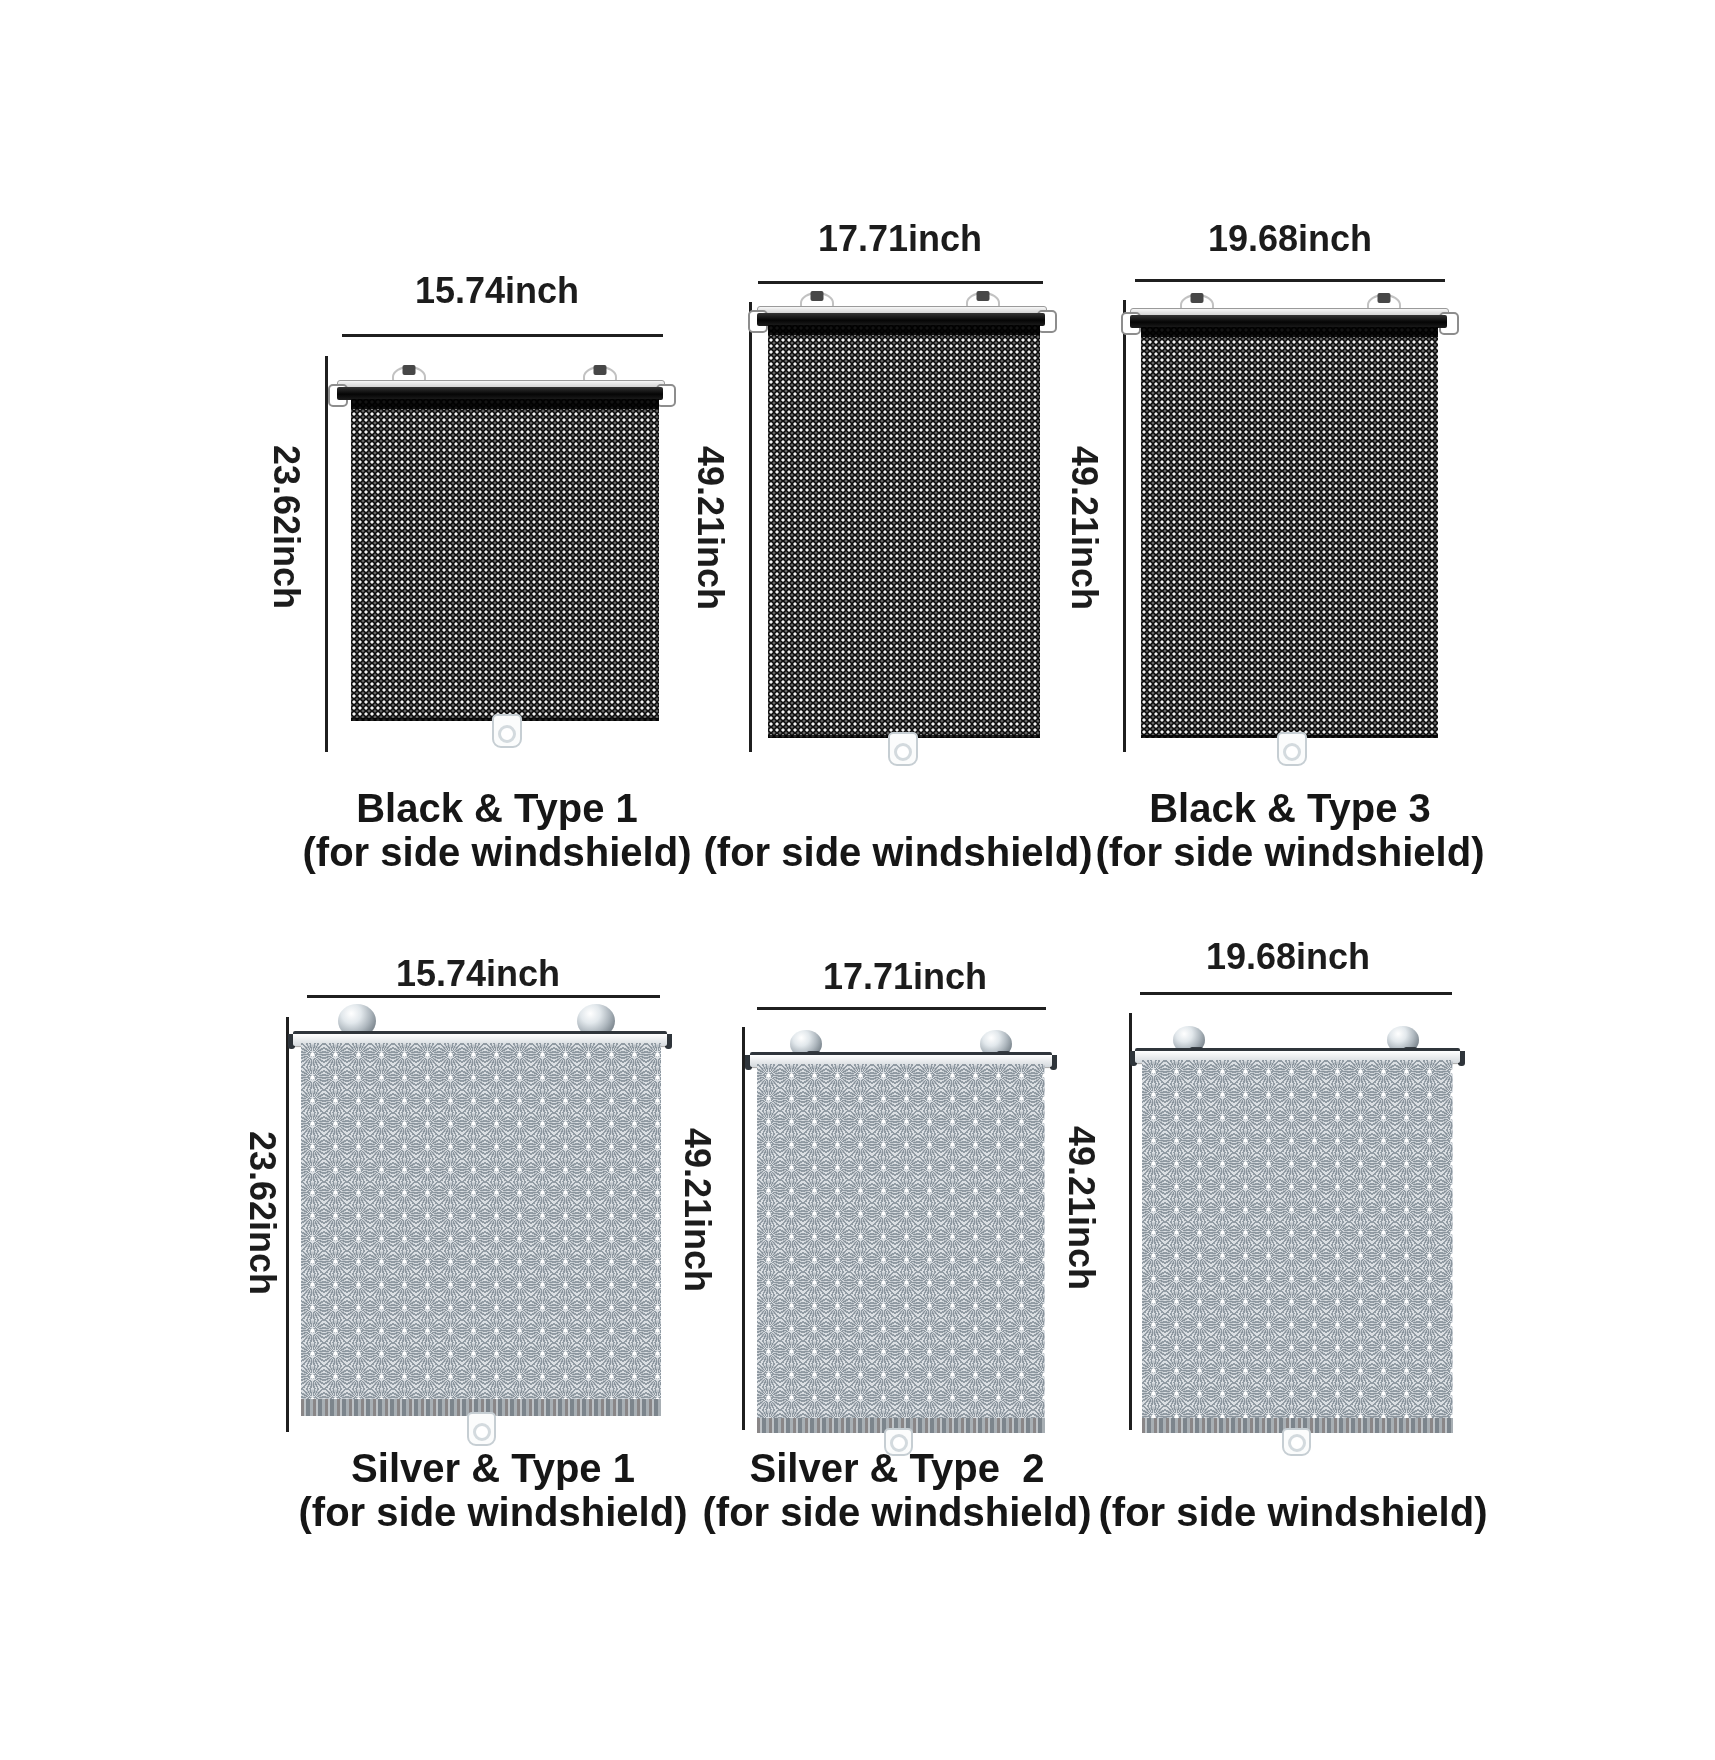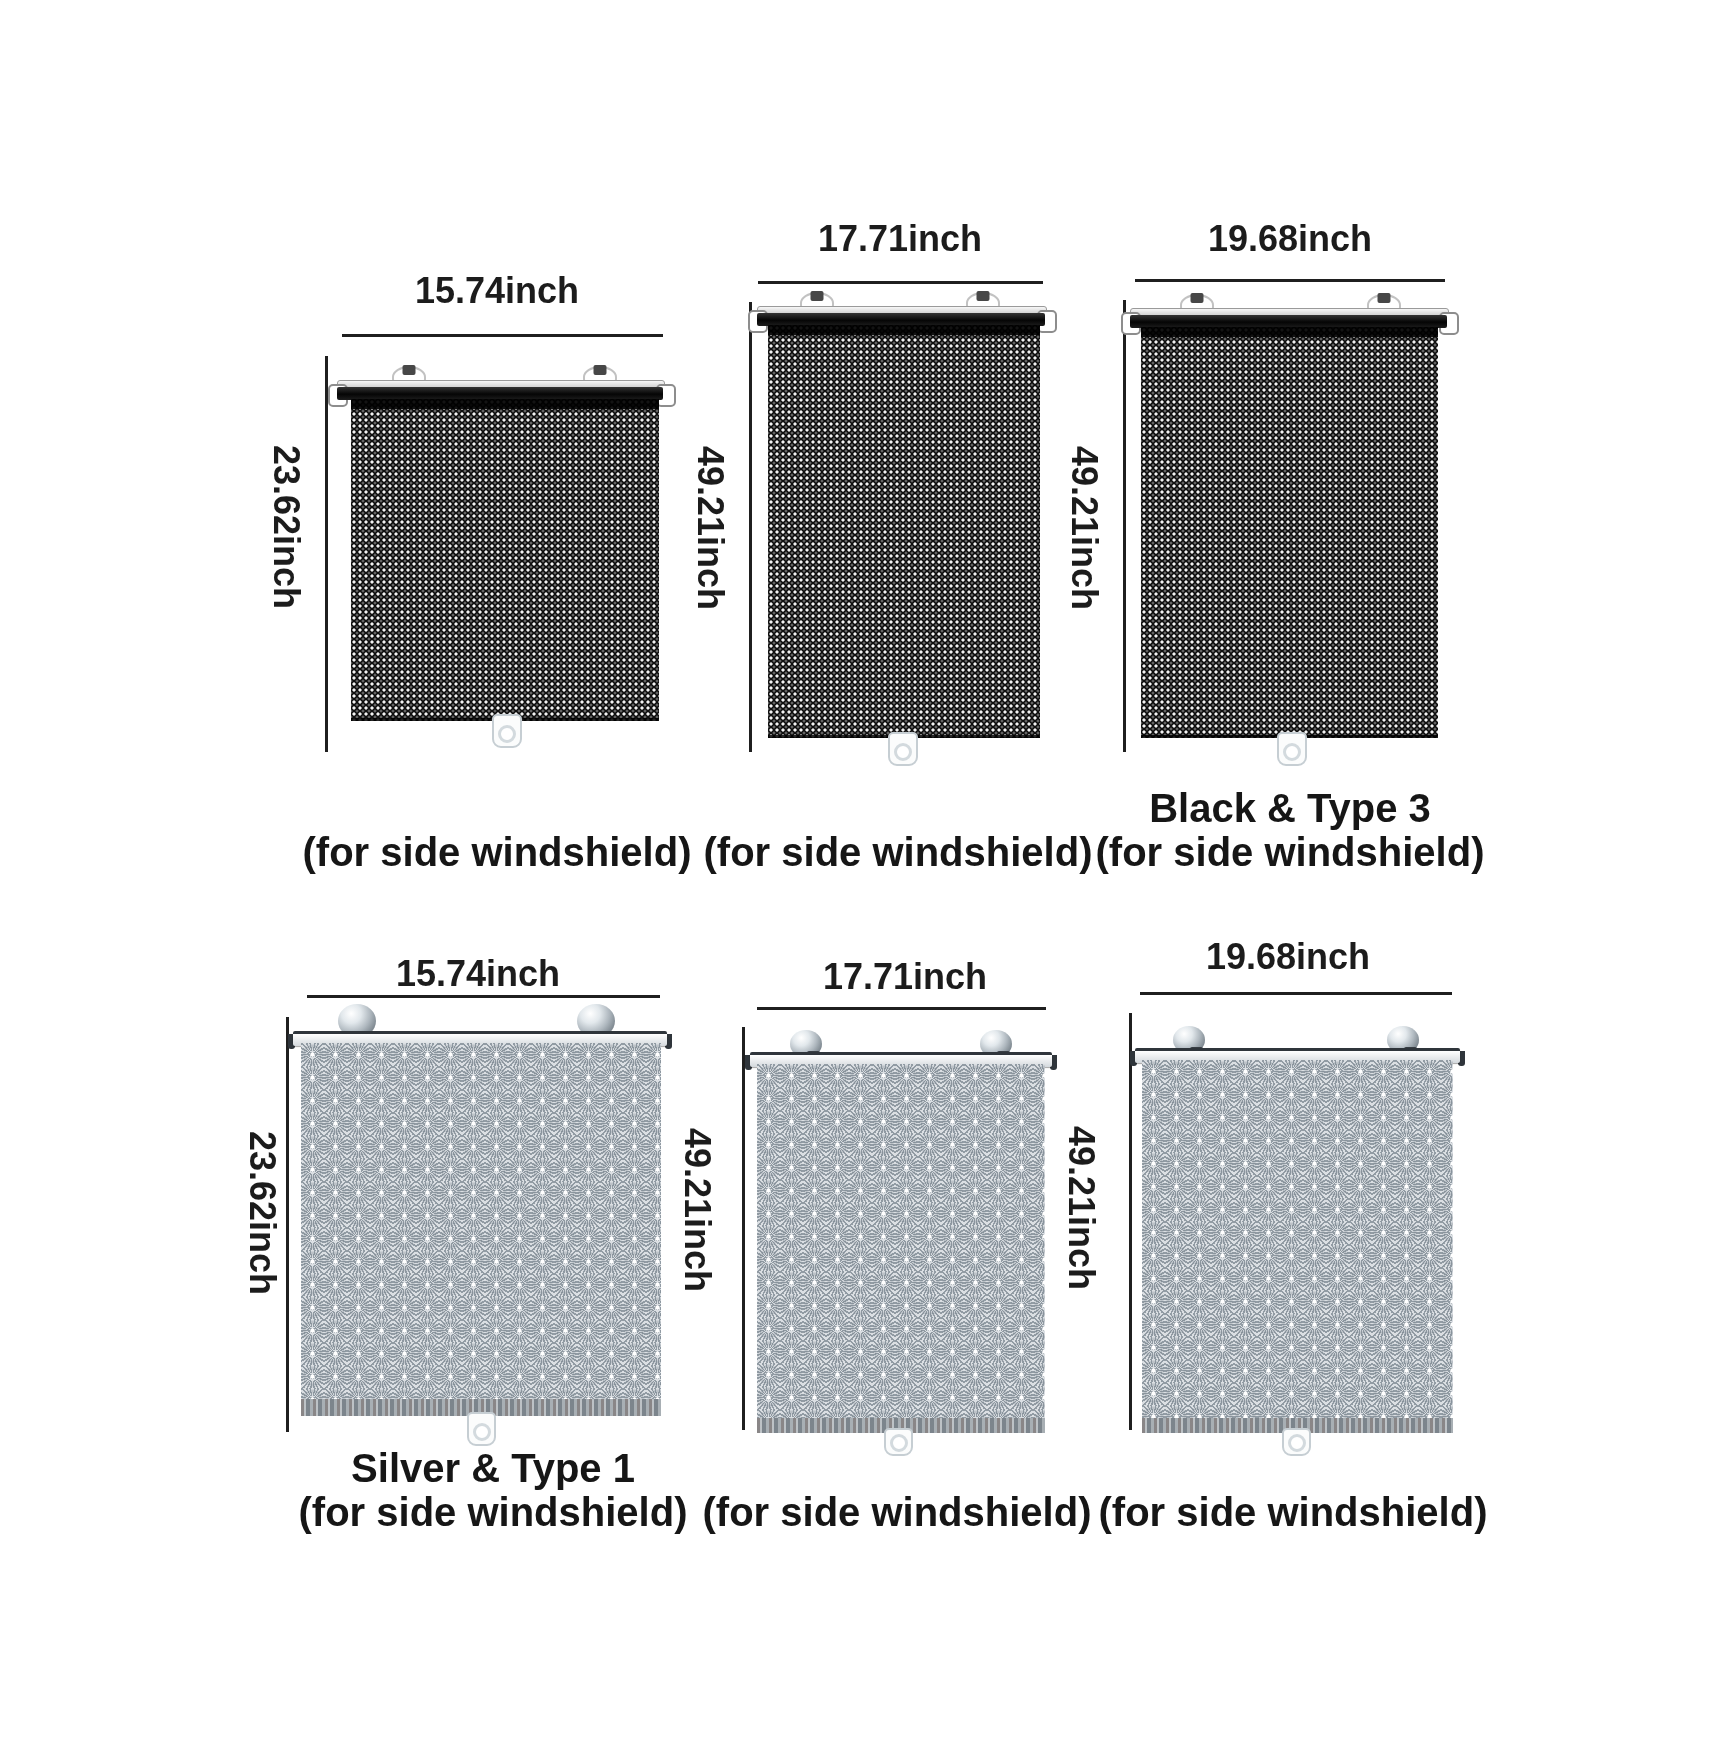--- a/index.html
+++ b/index.html
@@ -86,20 +86,21 @@
   <div class="mount-strip" style="left:337px;top:380px;width:326px;height:7px;"></div>
   <div class="rail-cap" style="left:328px;top:384px;"></div>
   <div class="rail-cap" style="left:656px;top:384px;"></div>
   <div class="rail-black" style="left:337px;top:387px;width:326px;height:13px;"></div>
   <div class="mesh-black" style="left:351px;top:399px;width:308px;height:322px;">
       <div class="roller-shadow"></div>
     </div>
   <div class="tab" style="left:492px;top:714px;width:26px;height:30px;">
       <div class="tab-hole"></div>
     </div>
+  <div class="cap-title" style="left:497px;top:786px;">Black &amp; Type 1</div>
   <div class="cap-sub" style="left:497px;top:830px;">(for side windshield)</div>
 
   <div class="dim-label" style="left:900px;top:218px;">17.71inch</div>
   <div class="dim-line" style="left:758px;top:281px;width:285px;"></div>
   <div class="vruler" style="left:749px;top:302px;height:450px;"></div>
   <div class="vlabel" style="left:688px;top:378px;">49.21inch</div>
   <div class="cup-clear" style="left:800px;top:292px;">
       <div class="cup-knob"></div>
     </div>
   <div class="cup-clear" style="left:966px;top:292px;">
@@ -172,20 +173,21 @@
       <div class="cup-chrome-base"></div>
     </div>
   <div class="hook" style="left:745px;top:1055px;"></div>
   <div class="hook" style="left:1050px;top:1055px;"></div>
   <div class="rail-silver" style="left:750px;top:1052px;width:302px;height:12px;"></div>
   <div class="mesh-silver" style="left:757px;top:1064px;width:288px;height:354px;"></div>
   <div class="bottom-strip-silver" style="left:757px;top:1418px;width:288px;height:15px;"></div>
   <div class="tab" style="left:884px;top:1428px;width:25px;height:24px;">
       <div class="tab-hole" style="margin-top:4px;"></div>
     </div>
+  <div class="cap-title" style="left:897px;top:1446px;">Silver &amp; Type  2</div>
   <div class="cap-sub" style="left:897px;top:1490px;">(for side windshield)</div>
 
   <div class="dim-label" style="left:1288px;top:936px;">19.68inch</div>
   <div class="dim-line" style="left:1140px;top:992px;width:312px;"></div>
   <div class="vruler" style="left:1129px;top:1013px;height:417px;"></div>
   <div class="vlabel" style="left:1059px;top:1058px;">49.21inch</div>
   <div class="cup-chrome" style="left:1173px;top:1026px;width:32px;height:28px;">
       <div class="cup-chrome-base"></div>
     </div>
   <div class="cup-chrome" style="left:1387px;top:1026px;width:32px;height:28px;">

